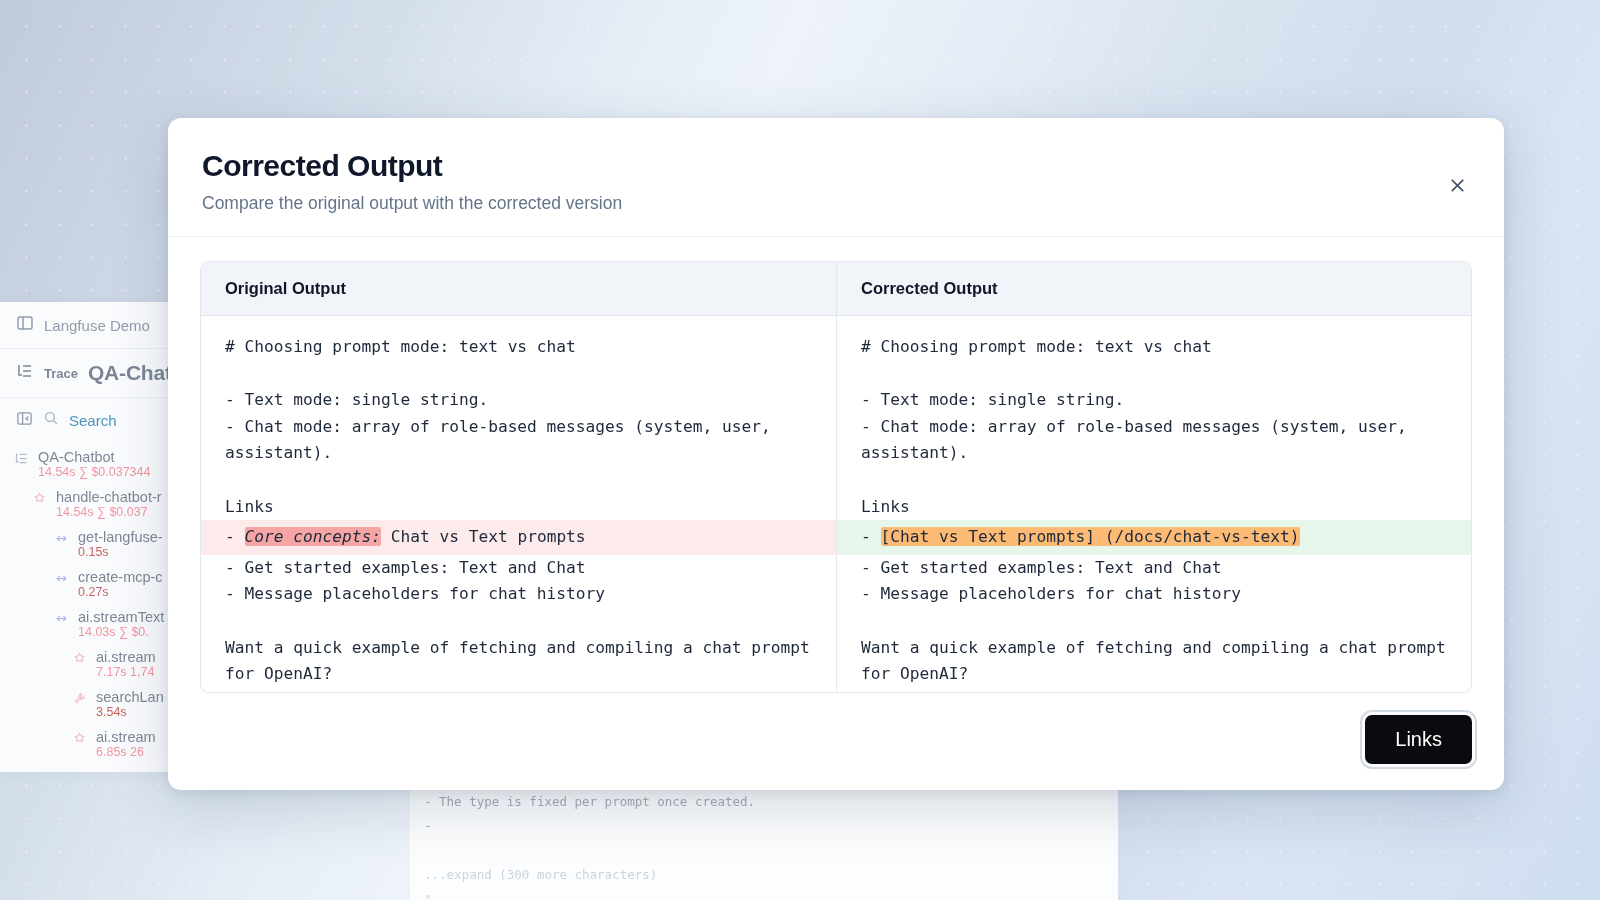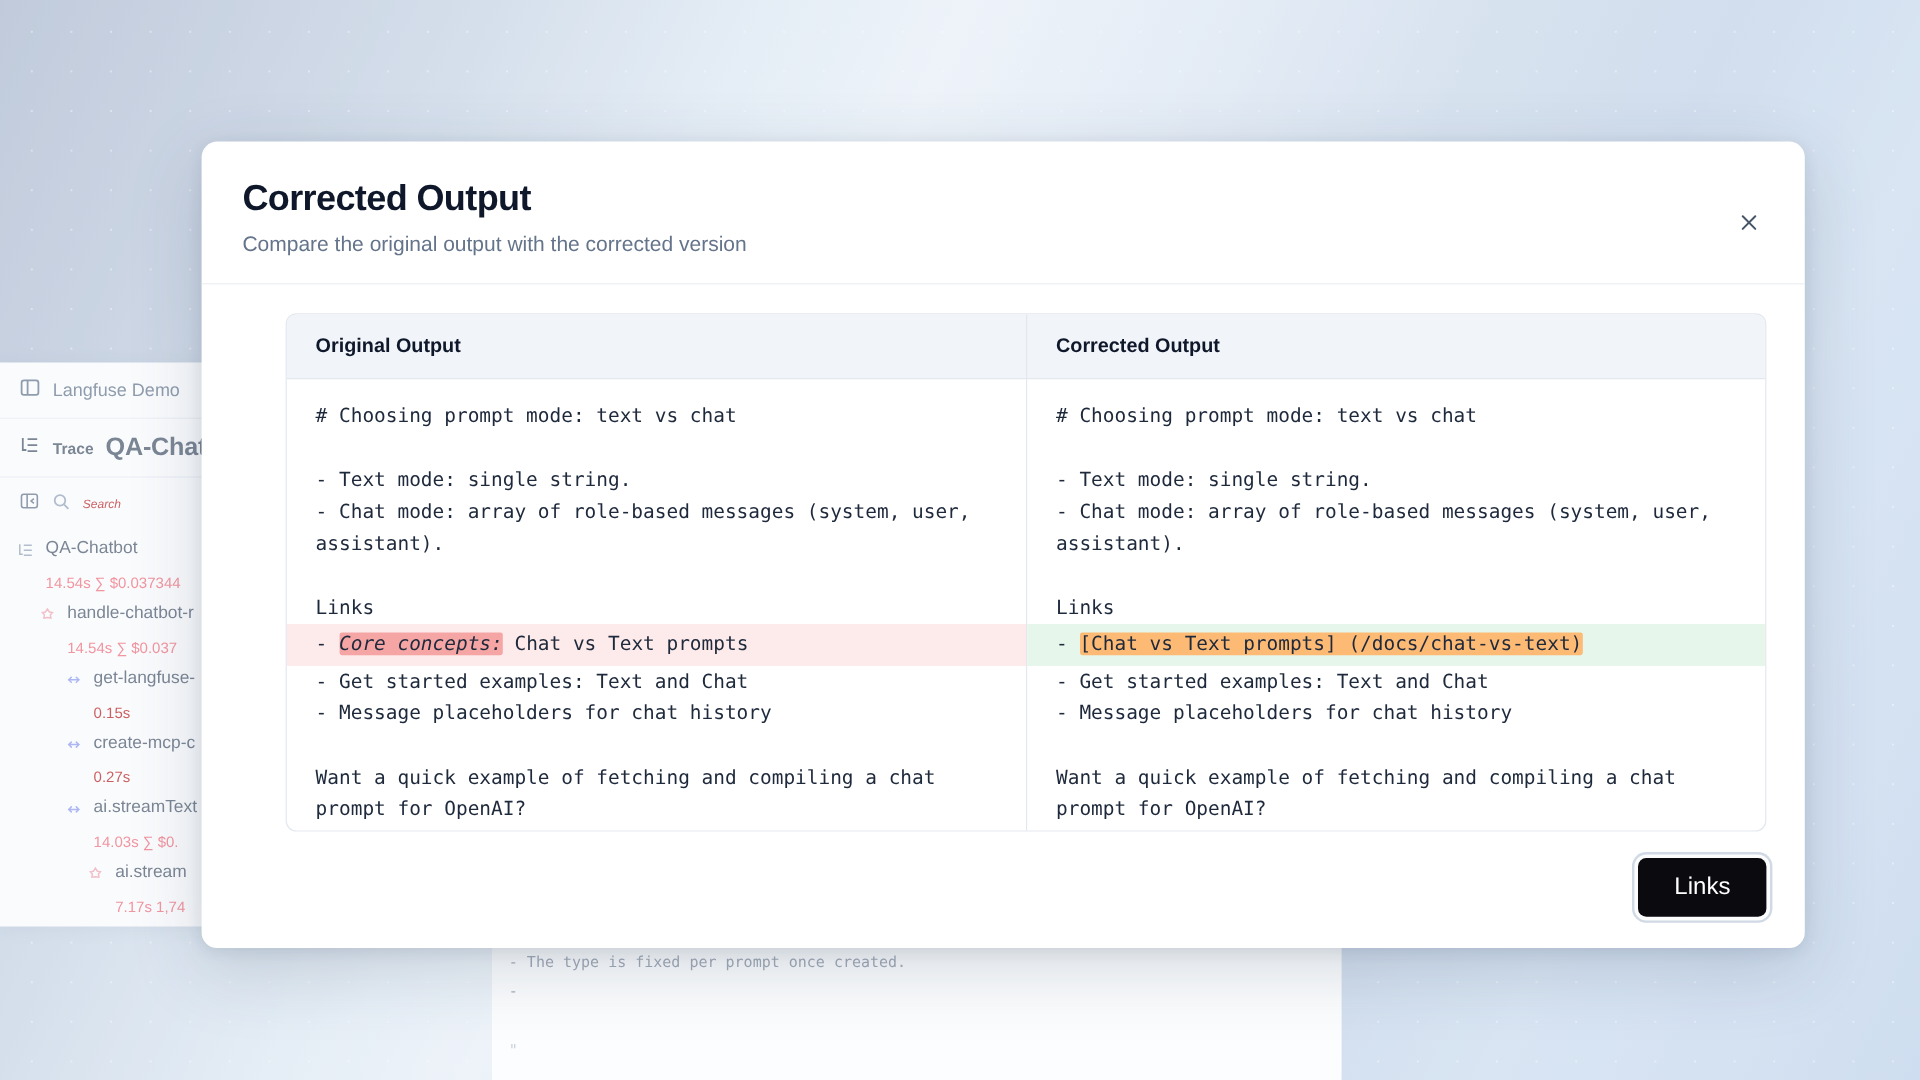--- a/index.html
+++ b/index.html
@@ -68,26 +68,26 @@
   .bg-divider { height: 1px; background: #e8edf3; }
 
   #bg-workspace-row { height: 46px; }
   #bg-workspace-row .bg-label { font-size: 15px; color: #64748b; }
 
   #bg-trace-row { height: 48px; }
   .bg-trace-tag { font-size: 13px; font-weight: 600; color: #475569; }
   .bg-trace-name { font-size: 21px; font-weight: 700; color: #475569; letter-spacing: -.2px; }
 
   #bg-search-row { height: 44px; }
-  #bg-search-row .bg-label { font-size: 10px; color: #b91c1c; font-style: italic; }
+  #bg-search-row .bg-label { font-size: 15px; color: #0369a1; }
 
   .tree { padding: 2px 0 0 14px; }
   .tree-item { display: flex; gap: 9px; padding: 5px 0 5px 0; }
   .tree-item .tree-icon { flex: 0 0 auto; margin-top: 2px; }
-  .tree-text { display: flex; flex-direction: column; gap: 14px; }
+  .tree-text { display: flex; flex-direction: column; gap: 0; }
   .tree-name { font-size: 14.5px; color: #475569; white-space: nowrap; }
   .tree-meta { font-size: 12.5px; color: #b91c1c; white-space: nowrap; }
   .tree-meta.cost { color: #f06a78; }
   .tree-indent-1 { padding-left: 18px; }
   .tree-indent-2 { padding-left: 40px; }
   .tree-indent-3 { padding-left: 58px; }
 
   .bg-code {
     font-family: "DejaVu Sans Mono", monospace;
     font-size: 12.5px;
@@ -161,21 +161,20 @@
     min-height: 0;
   }
 
   
   #diff-table {
     border: 1px solid #e3e8ef;
     border-radius: 9px;
     overflow: hidden;
     display: flex;
     flex-direction: column;
-    margin-left: 38px;
   }
   #diff-head {
     display: flex;
     background: #f1f4f8;
     border-bottom: 1px solid #e3e8ef;
   }
   .diff-head-cell {
     flex: 1 1 50%;
     padding: 17px 24px;
     font-size: 16.5px;
@@ -354,21 +353,21 @@
             </svg></span>
           <div class="tree-text">
             <div class="tree-name">ai.stream</div>
             <div class="tree-meta cost">6.85s  26</div>
           </div>
         </div>
       </div>
   </div>
 
   <div id="app-bottom-panel" class="app-panel">
-    <div class="bg-code" id="bg-code"><div>- The type is fixed per prompt once created.</div><div>-</div><div> </div><div class="faded">"</div></div>
+    <div class="bg-code" id="bg-code"><div>- The type is fixed per prompt once created.</div><div>-</div><div> </div><div class="faded">...expand (300 more characters)</div><div class="faded">"</div></div>
   </div>
 </div>
 
 <div id="modal-scrim"></div>
 
 <div id="dialog" role="dialog">
 
   <div id="dialog-header">
     <div id="dialog-title">Corrected Output</div>
     <div id="dialog-subtitle">Compare the original output with the corrected version</div>

